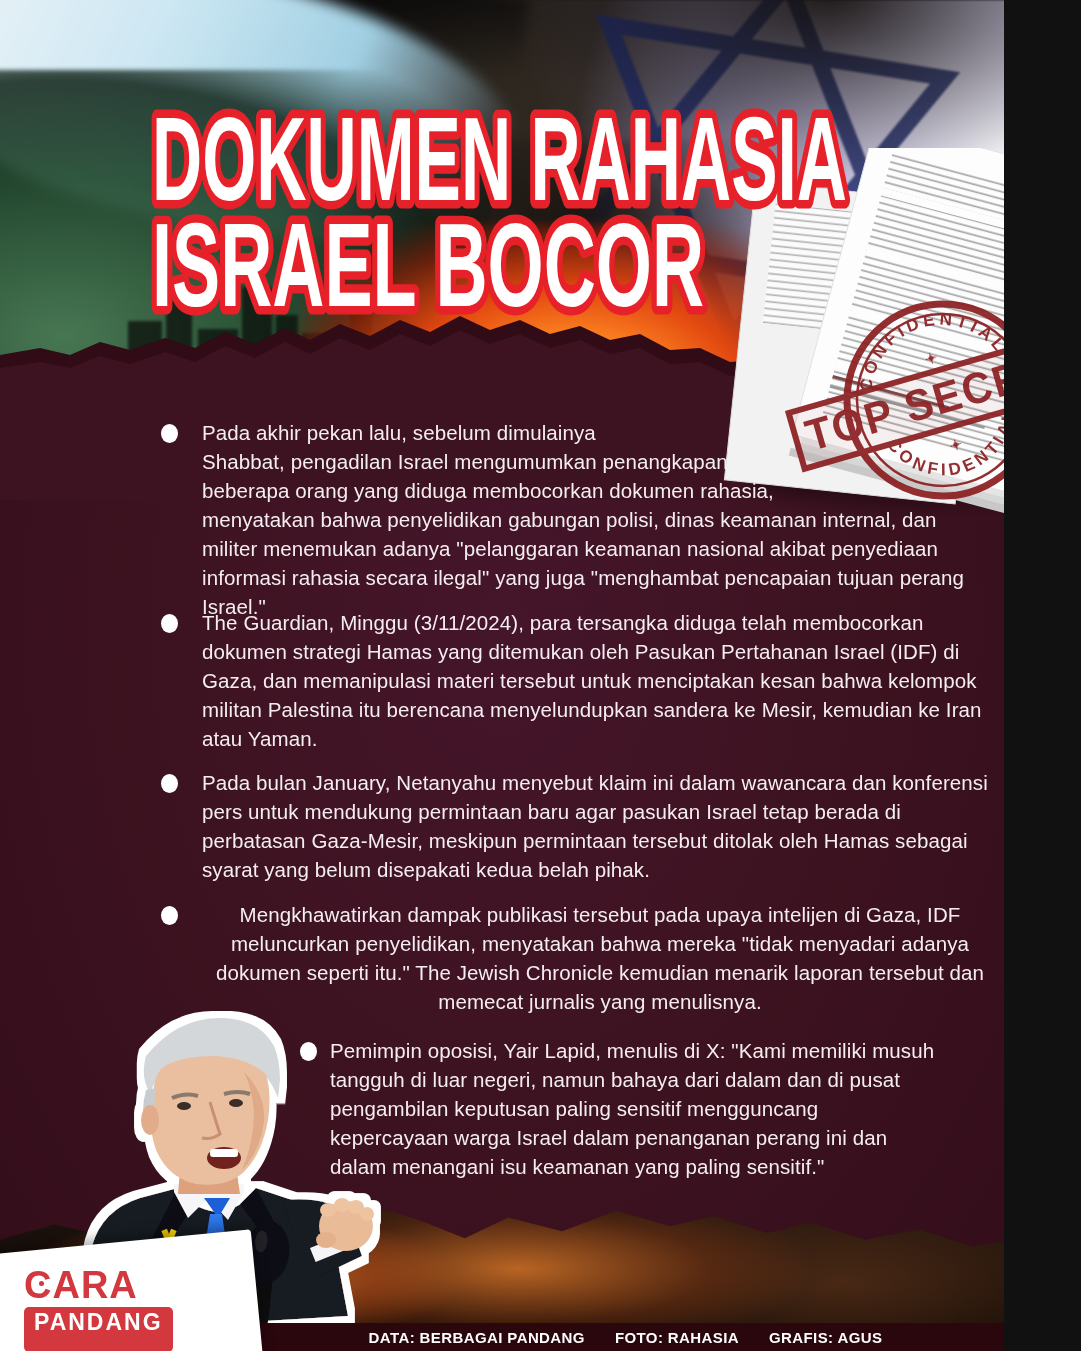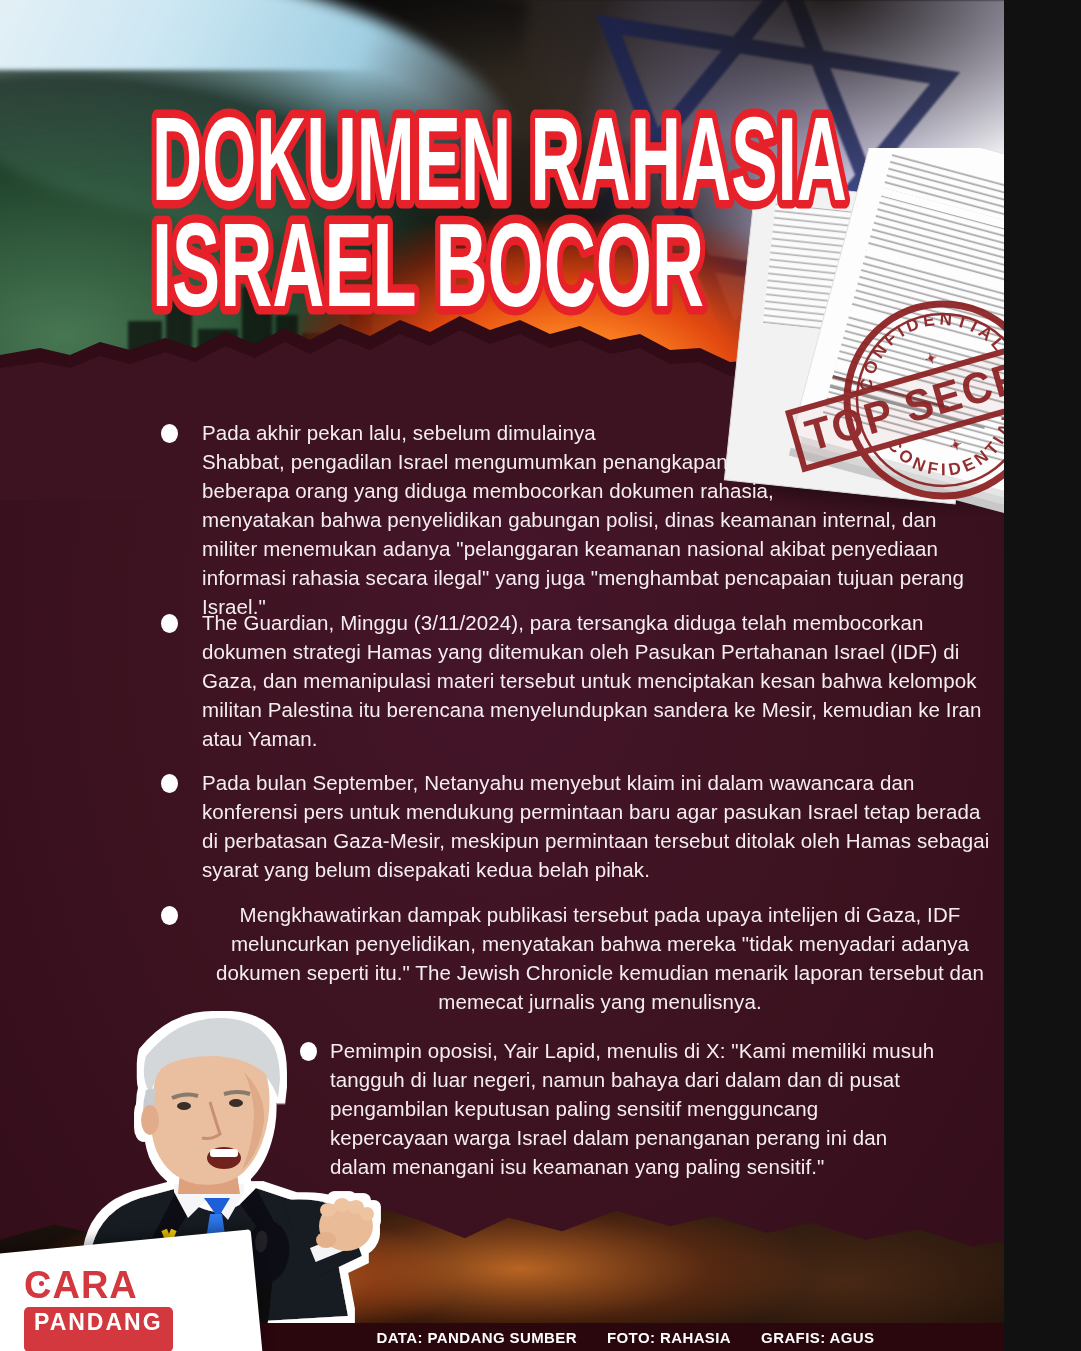--- a/index.html
+++ b/index.html
@@ -200,21 +200,21 @@
       <p>Pada akhir pekan lalu, sebelum dimulainya Shabbat, pengadilan Israel mengumumkan penangkapan beberapa orang yang diduga membocorkan dokumen rahasia, menyatakan bahwa penyelidikan gabungan polisi, dinas keamanan internal, dan militer menemukan adanya "pelanggaran keamanan nasional akibat penyediaan informasi rahasia secara ilegal" yang juga "menghambat pencapaian tujuan perang Israel."</p>
     </div>
 
     <div class="dot d2"></div>
     <div class="para p2">
       <p>The Guardian, Minggu (3/11/2024), para tersangka diduga telah membocorkan dokumen strategi Hamas yang ditemukan oleh Pasukan Pertahanan Israel (IDF) di Gaza, dan memanipulasi materi tersebut untuk menciptakan kesan bahwa kelompok militan Palestina itu berencana menyelundupkan sandera ke Mesir, kemudian ke Iran atau Yaman.</p>
     </div>
 
     <div class="dot d3"></div>
     <div class="para p3">
-      <p>Pada bulan September, Netanyahu menyebut klaim ini dalam wawancara dan konferensi pers untuk mendukung permintaan baru agar pasukan Israel tetap berada di perbatasan Gaza-Mesir, meskipun permintaan tersebut ditolak oleh Hamas sebagai syarat yang belum disepakati kedua belah pihak.</p>
+      <p>Pada bulan January, Netanyahu menyebut klaim ini dalam wawancara dan konferensi pers untuk mendukung permintaan baru agar pasukan Israel tetap berada di perbatasan Gaza-Mesir, meskipun permintaan tersebut ditolak oleh Hamas sebagai syarat yang belum disepakati kedua belah pihak.</p>
     </div>
 
     <div class="dot d4"></div>
     <div class="para p4">
       <p>Mengkhawatirkan dampak publikasi tersebut pada upaya intelijen di Gaza, IDF meluncurkan penyelidikan, menyatakan bahwa mereka "tidak menyadari adanya dokumen seperti itu." The Jewish Chronicle kemudian menarik laporan tersebut dan memecat jurnalis yang menulisnya.</p>
     </div>
 
     <div class="dot d5"></div>
     <div class="para p5">
       <p>Pemimpin oposisi, Yair Lapid, menulis di X: "Kami memiliki musuh tangguh di luar negeri, namun bahaya dari dalam dan di pusat pengambilan keputusan paling sensitif mengguncang kepercayaan warga Israel dalam penanganan perang ini dan dalam menangani isu keamanan yang paling sensitif."</p>
@@ -297,18 +297,18 @@
   <div class="logo-inner">
     <div class="logo-cara">
       <span>CARA</span>
       <span class="logo-eye"></span>
     </div>
     <div class="logo-pandang">PANDANG</div>
     <div class="logo-tagline">Inspirasi Terkini!</div>
   </div>
 
   <footer class="credits-bar">
-    <span>DATA: PANDANG SUMBER</span>
+    <span>DATA: BERBAGAI PANDANG</span>
     <span>FOTO: RAHASIA</span>
     <span>GRAFIS: AGUS</span>
   </footer>
 
 </div>
 
 </body></html>

